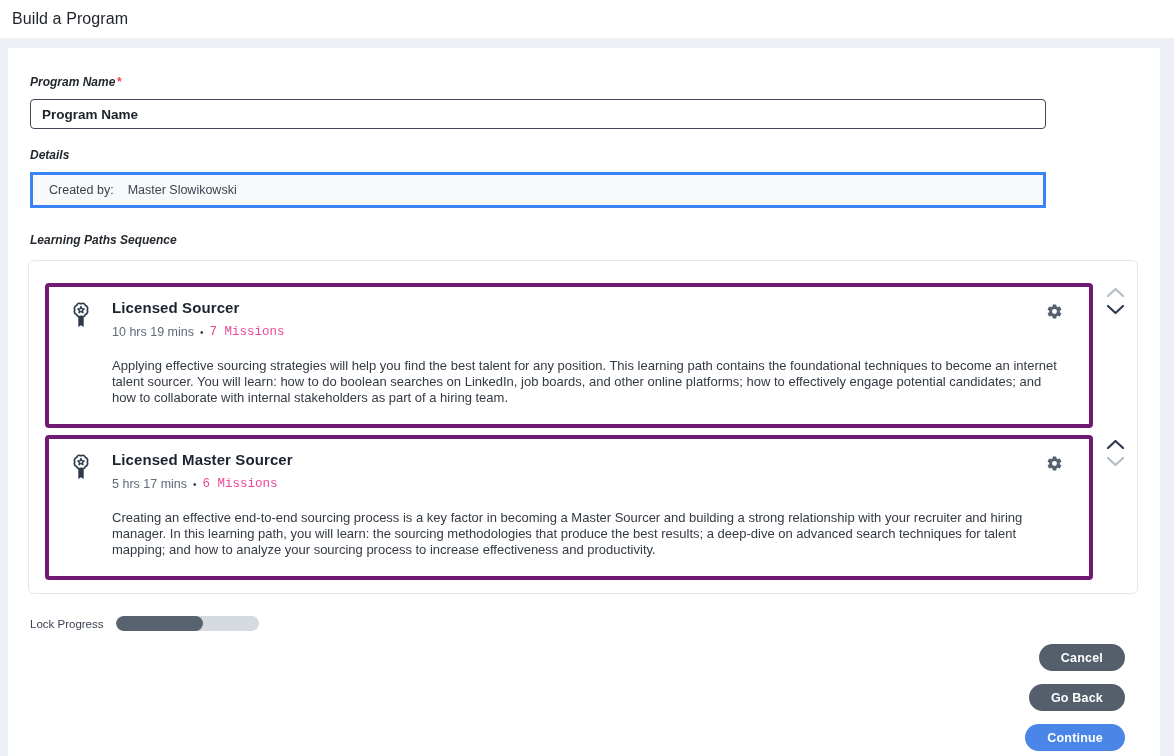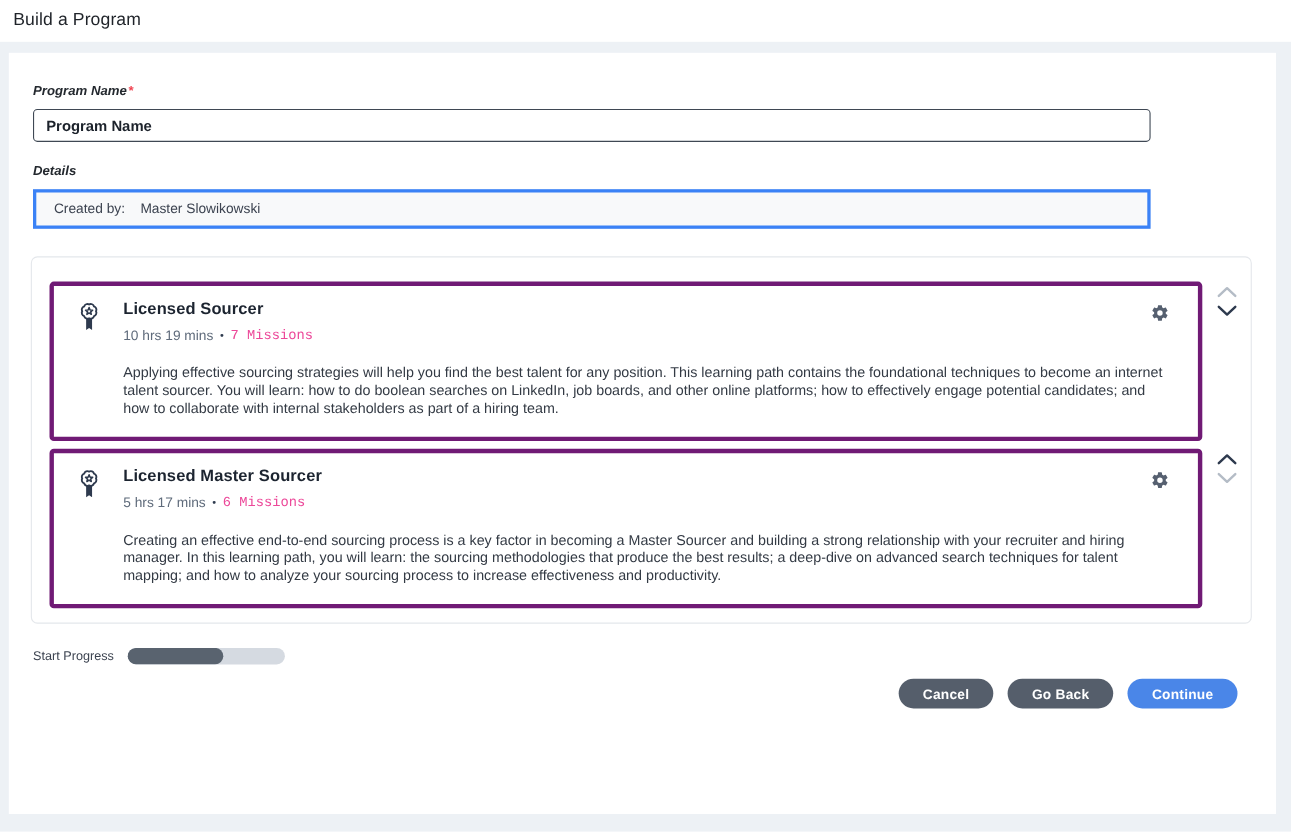--- a/index.html
+++ b/index.html
@@ -97,21 +97,21 @@
   .progress-row { display: flex; align-items: center; margin-top: 22px; }
   .progress-label { font-size: 11.5px; color: #3c4350; margin-right: 12px; }
   .progress-track {
     width: 143px; height: 15px;
     background: #d5dae1; border-radius: 8px;
     overflow: hidden;
   }
   .progress-fill { height: 100%; background: #59636f; border-radius: 8px; }
   .footer-buttons {
     display: flex; justify-content: flex-end; align-items: flex-end;
-    gap: 13px; margin-top: 13px; padding-right: 13px;
+    gap: 13px; margin-top: 13px; padding-right: 13px; flex-direction: column;
   }
   .btn {
     border: none; cursor: pointer;
     height: 27px; padding: 0 22px;
     border-radius: 14px;
     font-family: inherit; font-size: 12.5px; font-weight: 700;
     color: #ffffff; letter-spacing: .2px;
   }
   .btn-dark { background: #555e6b; }
   .btn-primary { background: #4a86e8; }
@@ -130,20 +130,21 @@
       <span>Program Name</span><span class="required">*</span>
     </div>
     <input class="name-input" type="text" autofocus="" value="Program Name" style="">
 
     <div class="field-label lbl-details">Details</div>
     <div class="details-box">
       <span class="created-by-label">Created by:</span>
       <span class="created-by-value">Master Slowikowski</span>
     </div>
 
+    <div class="field-label lbl-paths">Learning Paths Sequence</div>
 
     <div class="paths-container">
 
       <div class="path-row">
         <div class="path-card">
           <div class="path-head">
             <span class="badge-wrap">
               <svg width="24" height="30" viewBox="0 0 24 30">
                 <path d="M9.3 15.5 L9.3 27 L12 25.2 L14.7 27 L14.7 15.5 Z" fill="#2e3a4e"></path>
                 <path d="M12 3.7 A3.15 3.15 0 0 1 16.45 5.55 A3.15 3.15 0 0 1 18.3 10 A3.15 3.15 0 0 1 16.45 14.45 A3.15 3.15 0 0 1 12 16.3 A3.15 3.15 0 0 1 7.55 14.45 A3.15 3.15 0 0 1 5.7 10 A3.15 3.15 0 0 1 7.55 5.55 A3.15 3.15 0 0 1 12 3.7 Z" fill="#ffffff" stroke="#2e3a4e" stroke-width="1.7"></path>
@@ -216,21 +217,21 @@
             <svg width="21" height="12" viewBox="0 0 21 12">
                 <path d="M3 2 L10.5 9 L18 2" fill="none" stroke-width="2.2" stroke-linecap="round" stroke-linejoin="round"></path>
               </svg>
           </button>
         </div>
       </div>
 
     </div>
 
     <div class="progress-row">
-      <span class="progress-label">Start Progress</span>
+      <span class="progress-label">Lock Progress</span>
       <div class="progress-track">
         <div class="progress-fill" style="width:61%"></div>
       </div>
     </div>
 
     <div class="footer-buttons">
       <button class="btn btn-dark">Cancel</button>
       <button class="btn btn-dark">Go Back</button>
       <button class="btn btn-primary">Continue</button>
     </div>

